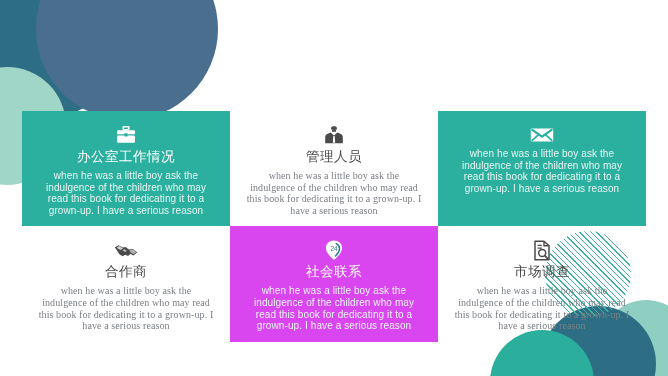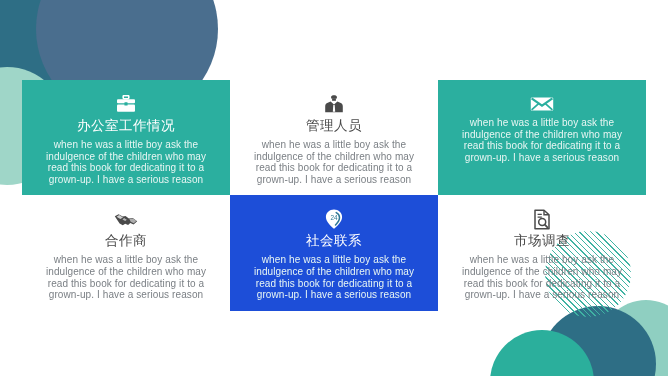--- a/index.html
+++ b/index.html
@@ -55,38 +55,38 @@
   }
   #deco-br-teal {           
     left: 490px; top: 330px;
     width: 104px; height: 104px;
     background: #2BAF9C;
   }
 
   
   #cards {
     position: absolute;
-    left: 22px; top: 80px;
+    left: 22px; top: 111px;
     width: 624px; height: 222px;
     display: grid;
     grid-template-columns: repeat(3, 1fr);
     grid-template-rows: repeat(2, 1fr);
   }
   .card {
     position: relative;
     display: flex;
     flex-direction: column;
     align-items: center;
     justify-content: flex-start;
     padding: 13px 16px 10px;
     text-align: center;
   }
   .card.fill-teal  { background: #2BAF9F; }
-  .card.fill-blue  { background: #1d4ed8; }
-  .card.fill-none  { background: transparent; }
+  .card.fill-blue  { background: #d946ef; }
+  .card.fill-none  { background: transparent; font-family: Liberation Serif, serif; }
 
   .card-icon {
     height: 22px;
     display: flex;
     align-items: center;
     justify-content: center;
     margin-bottom: 2px;
   }
   .card-icon svg { display: block; }
 

